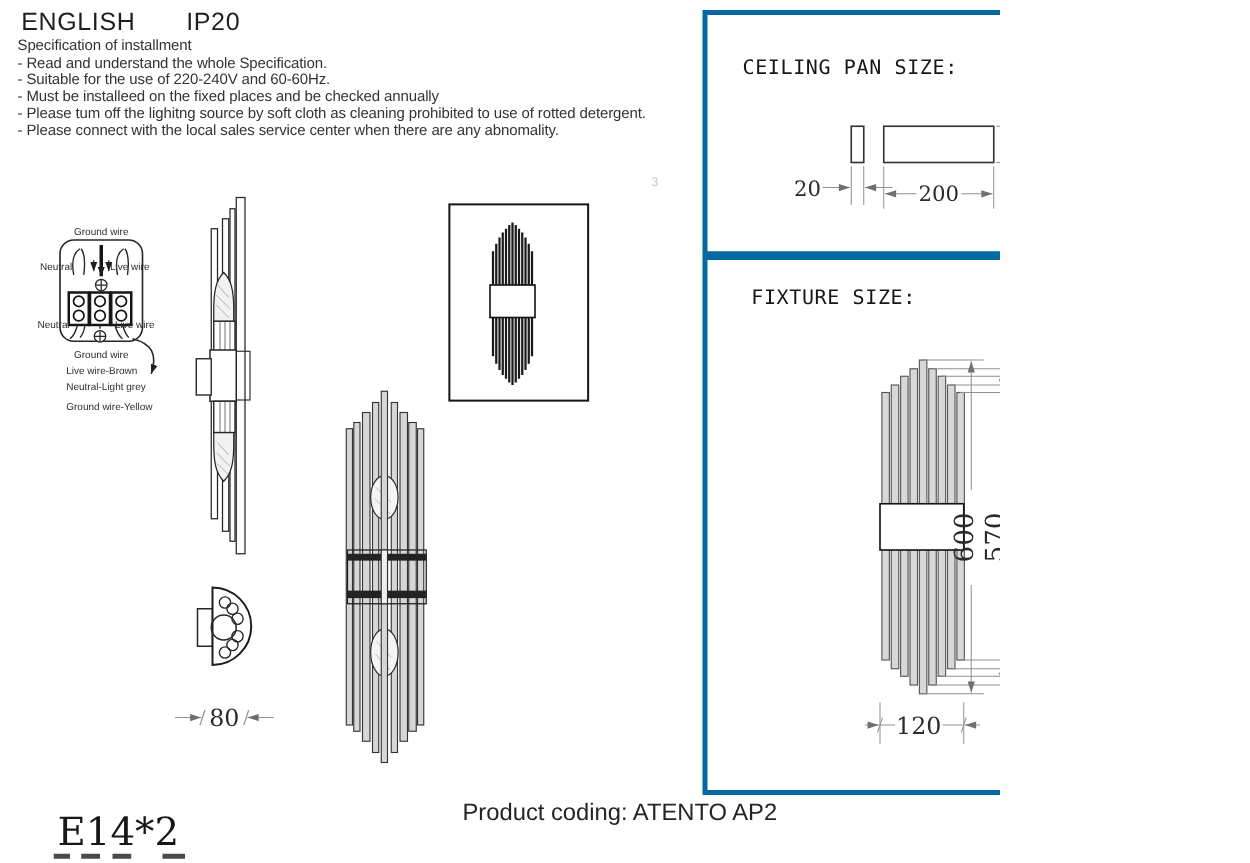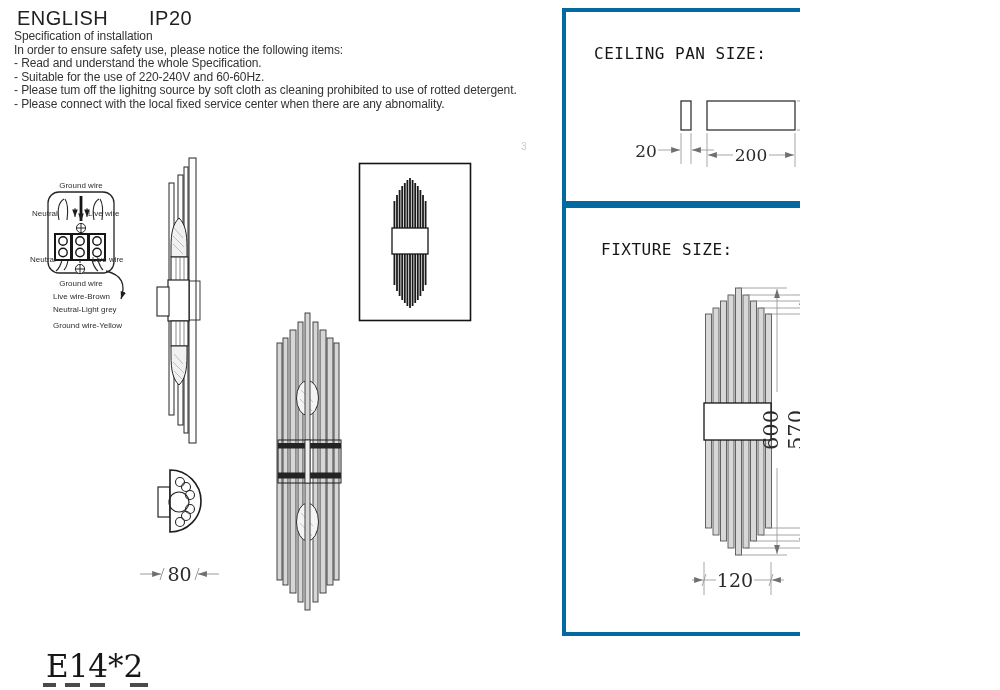--- a/index.html
+++ b/index.html
@@ -31,26 +31,26 @@
       <marker id="arrk" viewBox="0 0 10 8" markerWidth="9" markerHeight="7" refX="8.5" refY="4" orient="auto" markerUnits="userSpaceOnUse">
         <path d="M0,0.8 L8.5,4 L0,7.2 Z" fill="#1e1e1e"></path>
       </marker>
     </defs>
   </svg>
 
   <div class="abs hdr" style="left:17px;top:7px;">ENGLISH</div>
   <div class="abs hdr" style="left:149px;top:7px;">IP20</div>
 
   <div class="abs spec" style="left:14px;top:30px;">
-    <div>Specification of installation</div>
-    <div>In order to ensure safety use, please notice the following items:</div>
+    <div>Specification of installment</div>
     <div>- Read and understand the whole Specification.</div>
     <div>- Suitable for the use of 220-240V and 60-60Hz.</div>
+    <div>- Must be installeed on the fixed places and be checked annually</div>
     <div>- Please tum off the lighitng source by soft cloth as cleaning prohibited to use of rotted detergent.</div>
-    <div>- Please connect with the local fixed service center when there are any abnomality.</div>
+    <div>- Please connect with the local sales service center when there are any abnomality.</div>
   </div>
 
   <div class="abs artifact" style="left:521px;top:141px;">3</div>
 
   <svg class="abs" style="left:22px;top:172px;" width="124" height="170" viewBox="0 0 124 170">
     <text class="wirelbl" x="59" y="16" text-anchor="middle">Ground wire</text>
     <rect x="26" y="20" width="66" height="81" rx="11" fill="none" stroke="#262626" stroke-width="1.3"></rect>
 
     <g stroke="#262626" stroke-width="1.1" fill="none">
       <path d="M37,48 Q34,32 42,27"></path>
@@ -234,21 +234,21 @@
         <line x1="177" y1="50" x2="208" y2="50"></line>
       <line x1="198" y1="3" x2="198" y2="20" marker-end="url(#arr)"></line>
       <line x1="198" y1="67" x2="198" y2="51" marker-end="url(#arr)"></line>
     </g>
     <text class="dimtxt" x="26" y="77" font-size="17" text-anchor="middle">20</text>
     <text class="dimtxt" x="131" y="81" font-size="17" text-anchor="middle">200</text>
     <text class="dimtxt" font-size="17" text-anchor="middle" transform="rotate(-90 197 80)" x="197" y="80">60</text>
   </svg>
 
   <div class="panel" style="left:562px;top:204px;width:429px;height:432px;">
-    <div class="abs ptitle" style="left:35px;top:32px;">FIXTURE SIZE:</div>
+    <div class="abs ptitle" style="left:35px;top:20px;">FIXTURE SIZE:</div>
   </div>
   <svg class="abs" style="left:692px;top:280px;" width="296" height="330" viewBox="0 0 296 330">
     <g fill="#d8d8d8" stroke="#555" stroke-width="0.9">
       <rect x="13.5" y="34" width="6" height="214"></rect>
       <rect x="21" y="28" width="6" height="227"></rect>
       <rect x="28.5" y="21" width="6" height="240"></rect>
       <rect x="36" y="15" width="6" height="253"></rect>
       <rect x="43.5" y="8" width="6" height="267"></rect>
       <rect x="51" y="15" width="6" height="253"></rect>
       <rect x="58.5" y="21" width="6" height="240"></rect>
@@ -292,19 +292,20 @@
     </g>
     <text class="dimtxt" font-size="21" text-anchor="middle" transform="rotate(-90 86 150)" x="86" y="150">600</text>
     <text class="dimtxt" font-size="21" text-anchor="middle" transform="rotate(-90 111 150)" x="111" y="150">570</text>
     <text class="dimtxt" font-size="21" text-anchor="middle" transform="rotate(-90 136 150)" x="136" y="150">540</text>
     <text class="dimtxt" font-size="21" text-anchor="middle" transform="rotate(-90 159 150)" x="159" y="150">510</text>
     <text class="dimtxt" font-size="21" text-anchor="middle" transform="rotate(-90 181 150)" x="181" y="150">480</text>
     <text class="dimtxt" x="43" y="307" font-size="19" text-anchor="middle">120</text>
   </svg>
 
   <div class="abs lamp-socket" style="left:46px;top:648px;text-align:right;">E14*2</div>
+  <div class="abs footer-code" style="left:370px;top:640px;">Product coding: ATENTO AP2</div>
 
   <div class="dash" style="left:43px;top:683px;width:13px;"></div>
   <div class="dash" style="left:65px;top:683px;width:15px;"></div>
   <div class="dash" style="left:90px;top:683px;width:15px;"></div>
   <div class="dash" style="left:130px;top:683px;width:18px;"></div>
 
 </div>
 
 </body></html>

